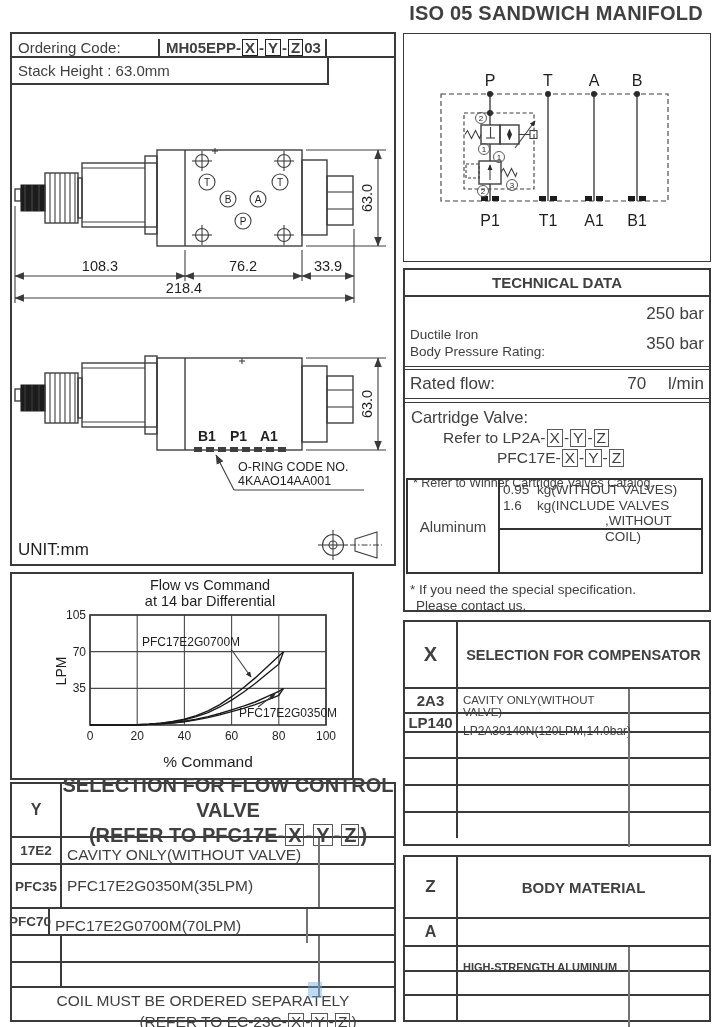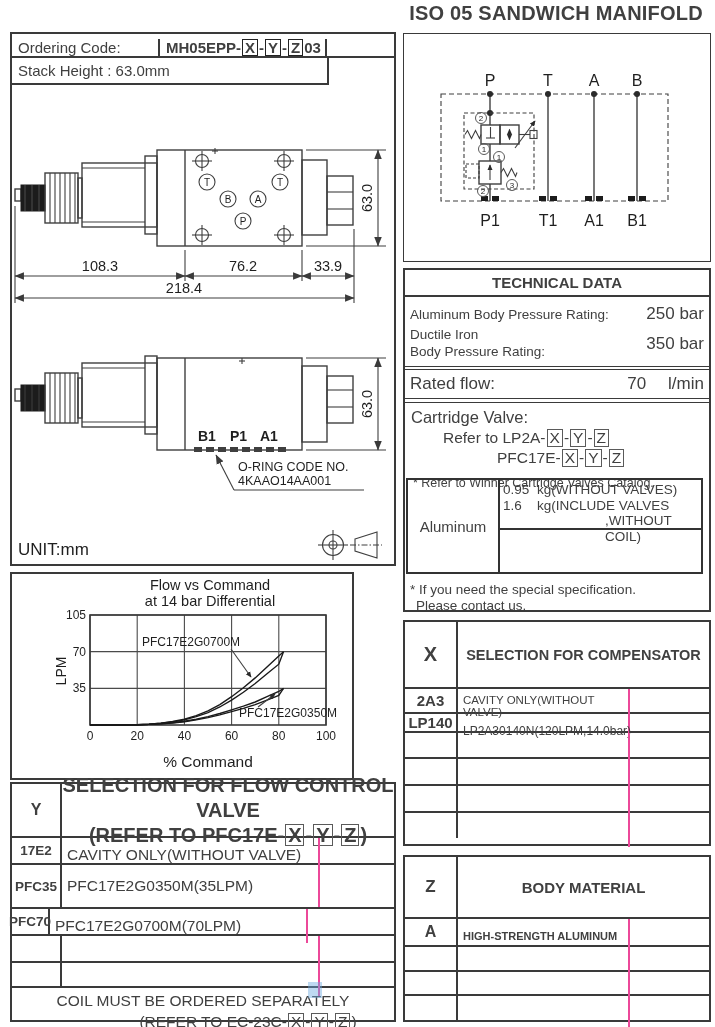--- a/index.html
+++ b/index.html
@@ -13,21 +13,21 @@
   
   #page-title{left:400px;top:2px;width:312px;text-align:center;font-size:20px;font-weight:bold;letter-spacing:.2px;}
   
   .ordrow{display:flex;box-sizing:border-box;}
   .ordcell{box-sizing:border-box;display:flex;align-items:center;padding:0 6px;font-size:15px;}
   
   .trow{display:flex;box-sizing:border-box;border-bottom:2px solid #3a3a3a;}
   .trow:last-child{border-bottom:none;}
   .tcell{box-sizing:border-box;display:flex;align-items:center;}
   .keycol{justify-content:center;font-weight:bold;border-right:2px solid #3a3a3a;}
-  .desccol{padding:17px 5px;border-right:2px solid #ec4899;}
+  .desccol{padding:17px 5px;border-right:2px solid #737373;}
   .emptycol{flex:1;}
   .hdrcell{flex:1;justify-content:center;text-align:center;font-weight:bold;}
   
   .td-flex{display:flex;align-items:baseline;padding:0 5px;}
   .dbl{height:2.5px;border-top:1.5px solid #3a3a3a;border-bottom:1.5px solid #3a3a3a;box-sizing:content-box;}
   
   svg line,svg polyline,svg rect.o,svg circle.o,svg path.o,svg polygon.o
       {stroke:#3f3f3f;fill:none;}
   svg text{fill:#1f1f1f;font-family:"Liberation Sans",sans-serif;}
   .grid{stroke:#4a4a4a;stroke-width:1.1;}
@@ -359,21 +359,20 @@
         <text x="144" y="192" text-anchor="middle">T1</text>
         <text x="190" y="192" text-anchor="middle">A1</text>
         <text x="233" y="192" text-anchor="middle">B1</text>
       </g>
     </svg>
   </div>
 
   <div class="abs bordered" style="left:403px;top:268px;width:308px;height:344px;">
     <div style="height:25px;line-height:25px;text-align:center;font-weight:bold;font-size:15px;border-bottom:2px solid #3a3a3a;">TECHNICAL DATA</div>
     <div class="td-flex" style="margin-top:7px;">
-      <span style="font-size:13.5px;">Aluminum Body Pressure Rating:</span>
       <span style="font-size:17px;margin-left:auto;">250 bar</span>
     </div>
     <div class="td-flex" style="margin-top:3px;align-items:center;padding-bottom:5px;">
       <span style="font-size:13.5px;line-height:1.25;">
         <span>Ductile Iron</span><br>
         <span>Body Pressure Rating:</span>
       </span>
       <span style="font-size:17px;margin-left:auto;">350 bar</span>
     </div>
     <div class="dbl"></div>
@@ -443,21 +442,21 @@
     </div>
   </div>
 
   <div class="abs bordered" style="left:403px;top:855px;width:308px;height:167px;">
     <div class="trow" style="height:62px;">
       <div class="tcell keycol" style="width:53px;font-size:17px;">Z</div>
       <div class="tcell hdrcell" style="font-size:15px;">BODY MATERIAL</div>
     </div>
     <div class="trow" style="height:28px;">
       <div class="tcell keycol" style="width:53px;font-size:16px;">A</div>
-      <div class="tcell desccol" style="width:172px;font-size:11px;font-weight:bold;">HIGH-STRENGTH ALUMINUM</div>
+      <div class="tcell desccol" style="width:172px;font-size:11px;font-weight:bold;margin-top:31px;">HIGH-STRENGTH ALUMINUM</div>
       <div class="tcell emptycol"></div>
     </div>
     <div class="trow" style="height:25px;">
       <div class="tcell keycol" style="width:53px;"></div>
       <div class="tcell desccol" style="width:172px;"></div>
       <div class="tcell emptycol"></div>
     </div>
     <div class="trow" style="height:24px;">
       <div class="tcell keycol" style="width:53px;"></div>
       <div class="tcell desccol" style="width:172px;"></div>

